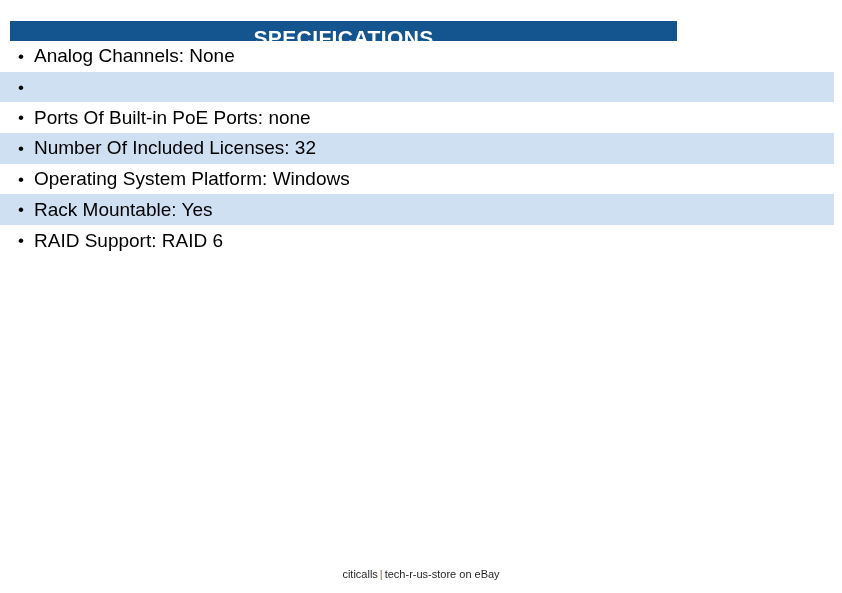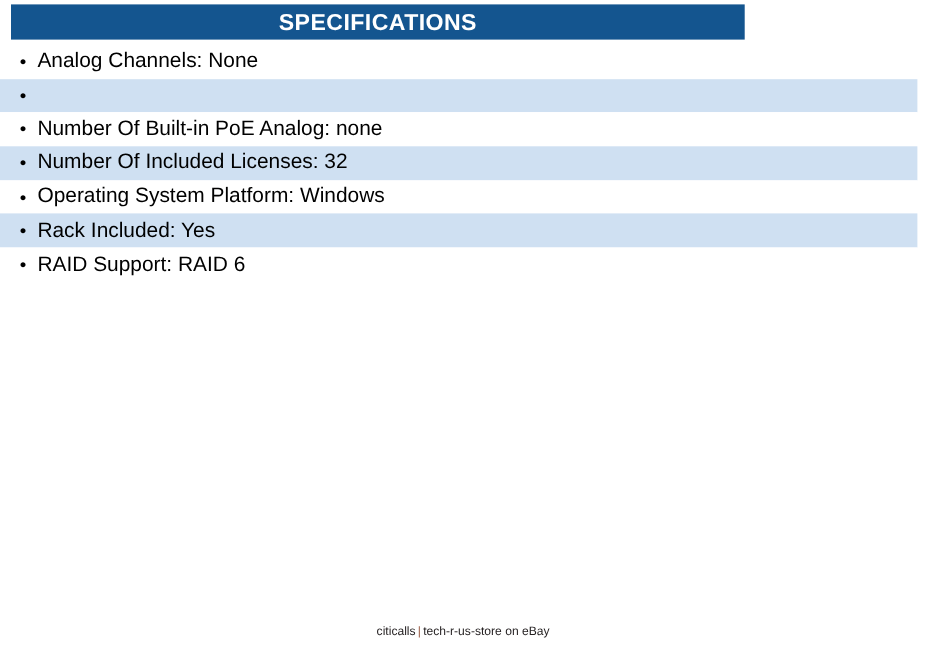--- a/index.html
+++ b/index.html
@@ -20,21 +20,21 @@
     position: relative;
     width: 842px;
     height: 593px;
     box-sizing: border-box;
   }
 
   
   .spec-header {
     position: absolute;
     left: 10px;
-    top: 4px;
+    top: 21px;
     width: 667px;
     height: 32px;
     background: #14558f;
     display: flex;
     align-items: center;
     justify-content: center;
   }
   .spec-header-title {
     color: #ffffff;
     font-weight: bold;
@@ -115,33 +115,33 @@
   <ul class="spec-list" id="spec-list">
       <li class="spec-row">
         <span class="spec-bullet">•</span>
         <span class="spec-text">Analog Channels: None</span>
       </li>
       <li class="spec-row shaded">
         <span class="spec-bullet">•</span>
       </li>
       <li class="spec-row">
         <span class="spec-bullet">•</span>
-        <span class="spec-text">Number Of Built-in PoE Analog: none</span>
+        <span class="spec-text">Ports Of Built-in PoE Ports: none</span>
       </li>
       <li class="spec-row shaded">
         <span class="spec-bullet">•</span>
         <span class="spec-text">Number Of Included Licenses: 32</span>
       </li>
       <li class="spec-row">
         <span class="spec-bullet">•</span>
         <span class="spec-text">Operating System Platform: Windows</span>
       </li>
       <li class="spec-row shaded">
         <span class="spec-bullet">•</span>
-        <span class="spec-text">Rack Included: Yes</span>
+        <span class="spec-text">Rack Mountable: Yes</span>
       </li>
       <li class="spec-row">
         <span class="spec-bullet">•</span>
         <span class="spec-text">RAID Support: RAID 6</span>
       </li>
     </ul>
 
   <div class="footer">
     <span>citicalls</span><span class="sep">|</span><span>tech-r-us-store on eBay</span>
   </div>

